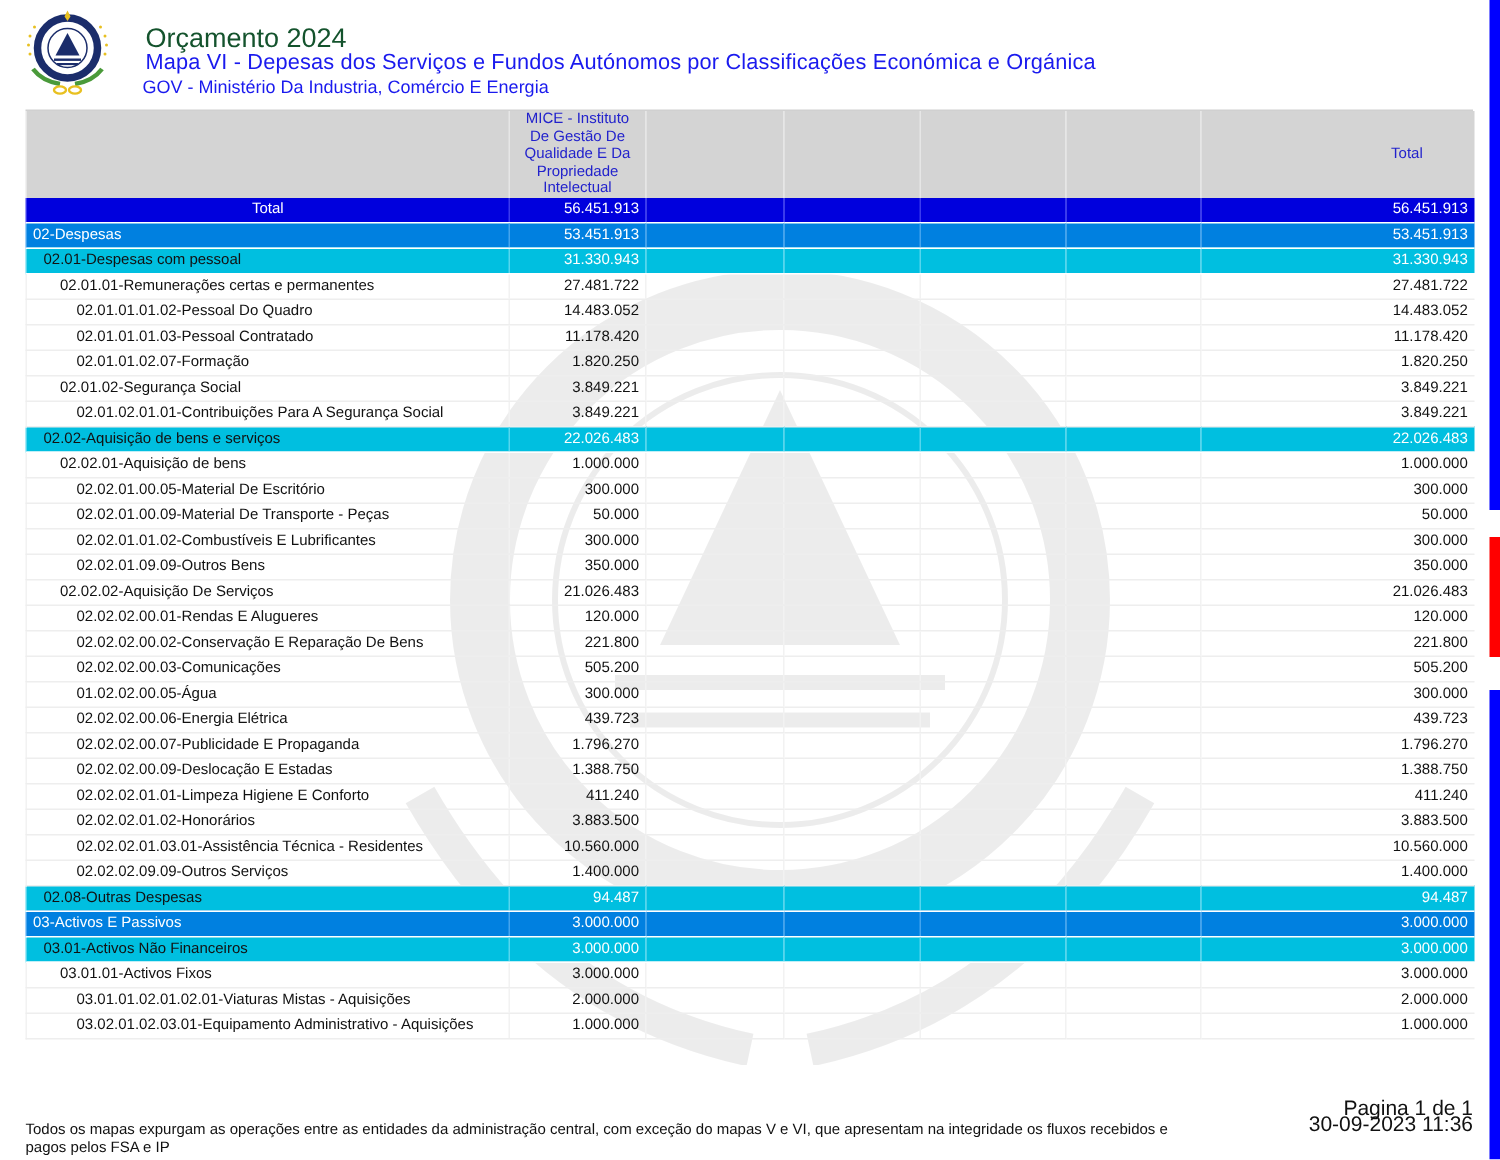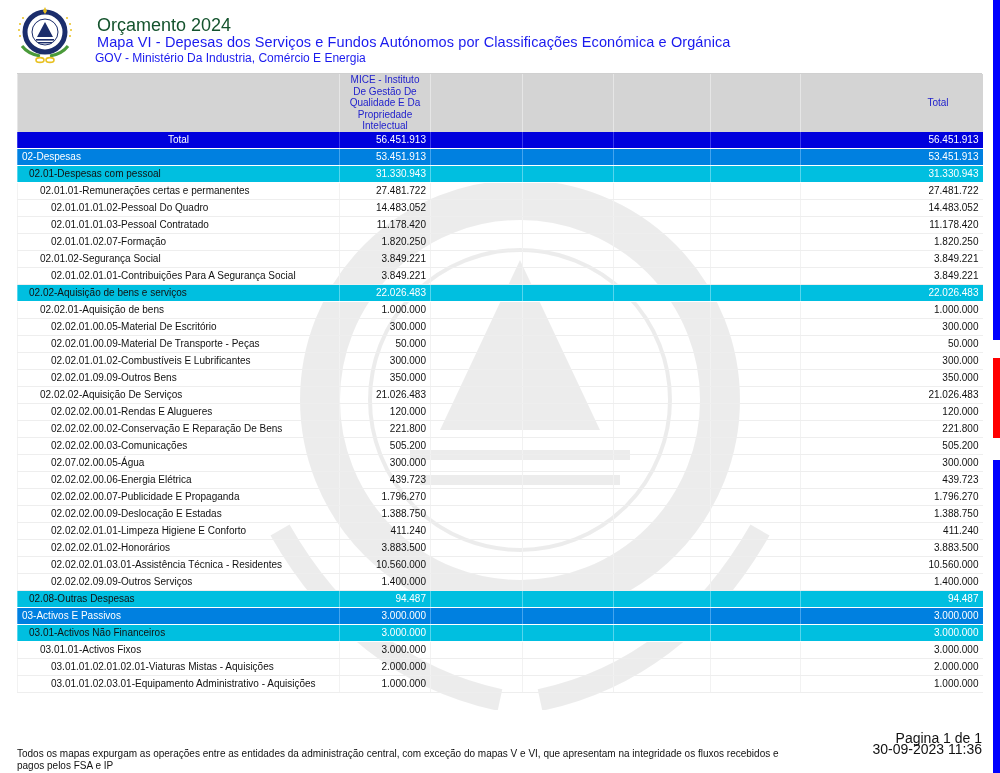--- a/index.html
+++ b/index.html
@@ -262,21 +262,21 @@
       <tr class="lv4">
         <td class="lbl">02.02.02.00.03-Comunicações</td>
         <td class="num">505.200</td>
         <td></td>
         <td></td>
         <td></td>
         <td></td>
         <td class="num">505.200</td>
       </tr>
       <tr class="lv4">
-        <td class="lbl">02.07.02.00.05-Água</td>
+        <td class="lbl">01.02.02.00.05-Água</td>
         <td class="num">300.000</td>
         <td></td>
         <td></td>
         <td></td>
         <td></td>
         <td class="num">300.000</td>
       </tr>
       <tr class="lv4">
         <td class="lbl">02.02.02.00.06-Energia Elétrica</td>
         <td class="num">439.723</td>
@@ -379,21 +379,21 @@
       <tr class="lv4">
         <td class="lbl">03.01.01.02.01.02.01-Viaturas Mistas - Aquisições</td>
         <td class="num">2.000.000</td>
         <td></td>
         <td></td>
         <td></td>
         <td></td>
         <td class="num">2.000.000</td>
       </tr>
       <tr class="lv4">
-        <td class="lbl">03.01.01.02.03.01-Equipamento Administrativo - Aquisições</td>
+        <td class="lbl">03.02.01.02.03.01-Equipamento Administrativo - Aquisições</td>
         <td class="num">1.000.000</td>
         <td></td>
         <td></td>
         <td></td>
         <td></td>
         <td class="num">1.000.000</td>
       </tr>
     </tbody>
 </table>
 

